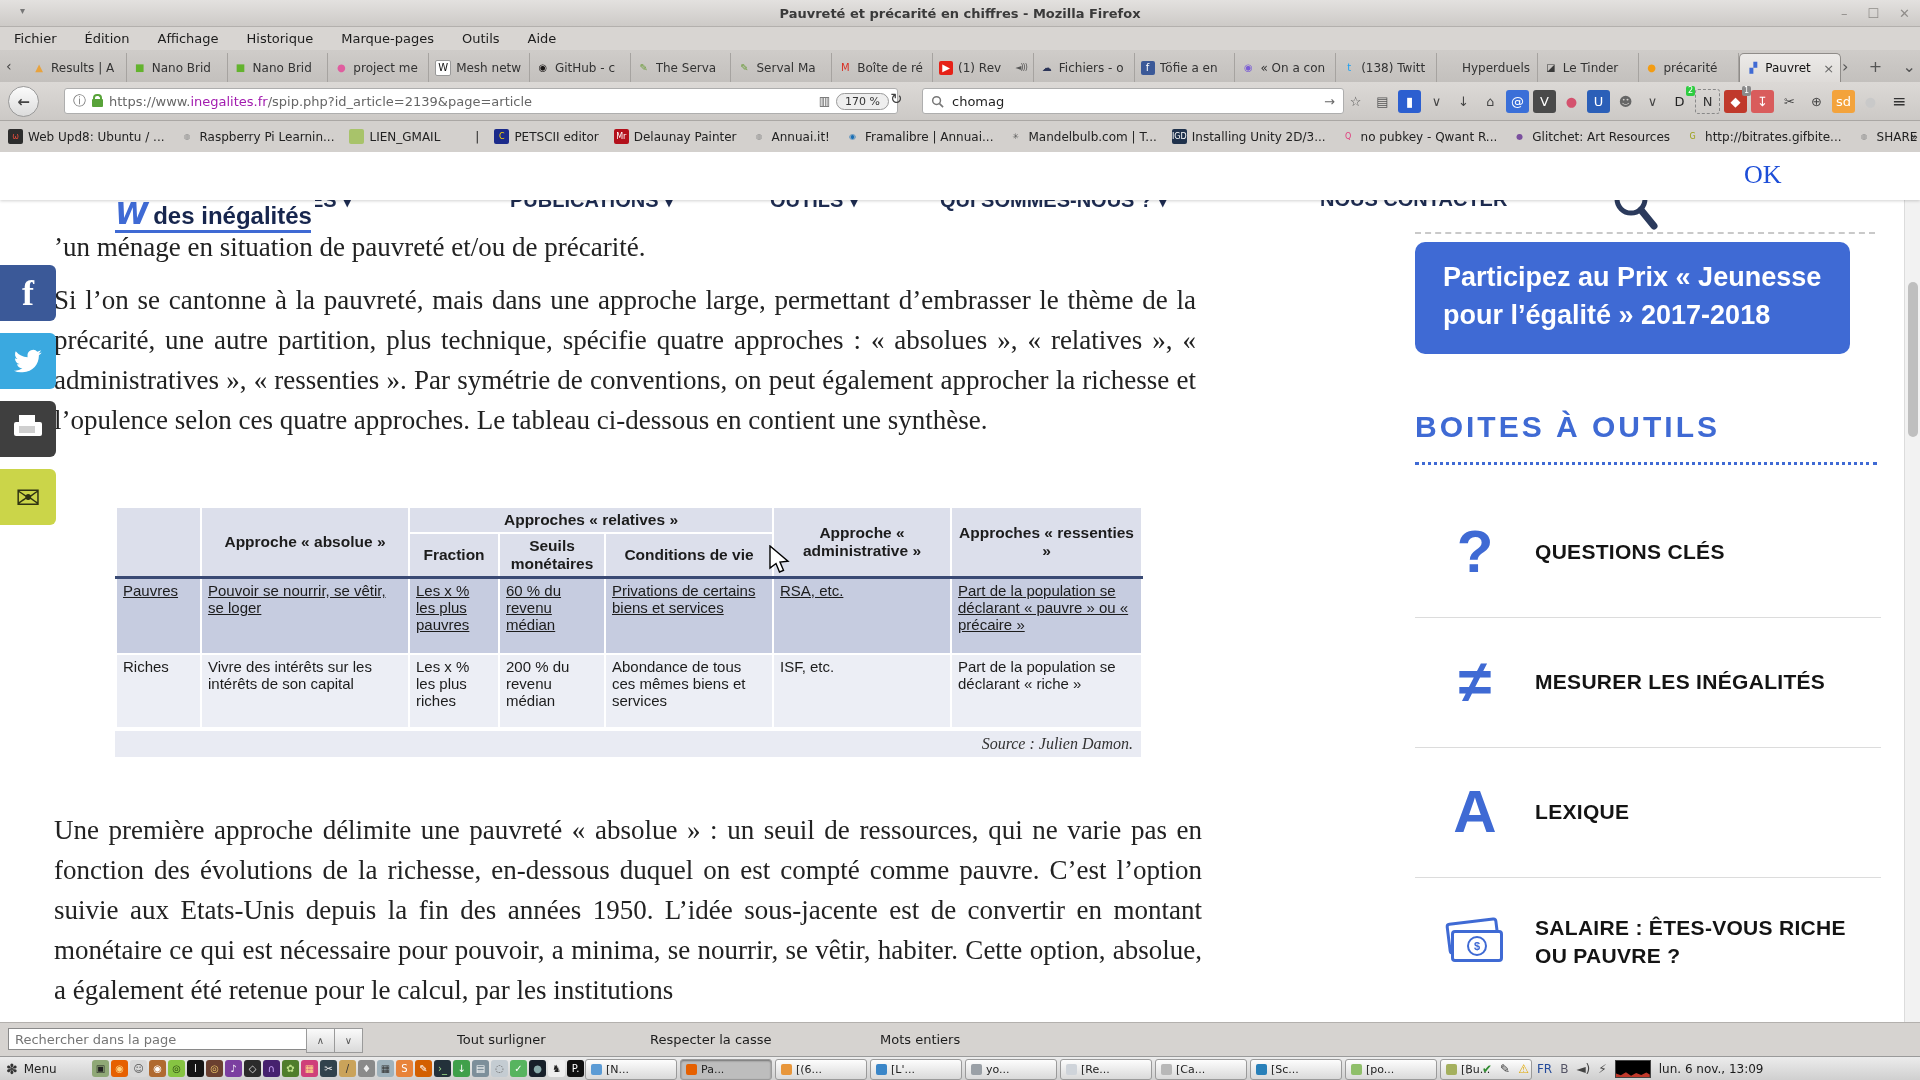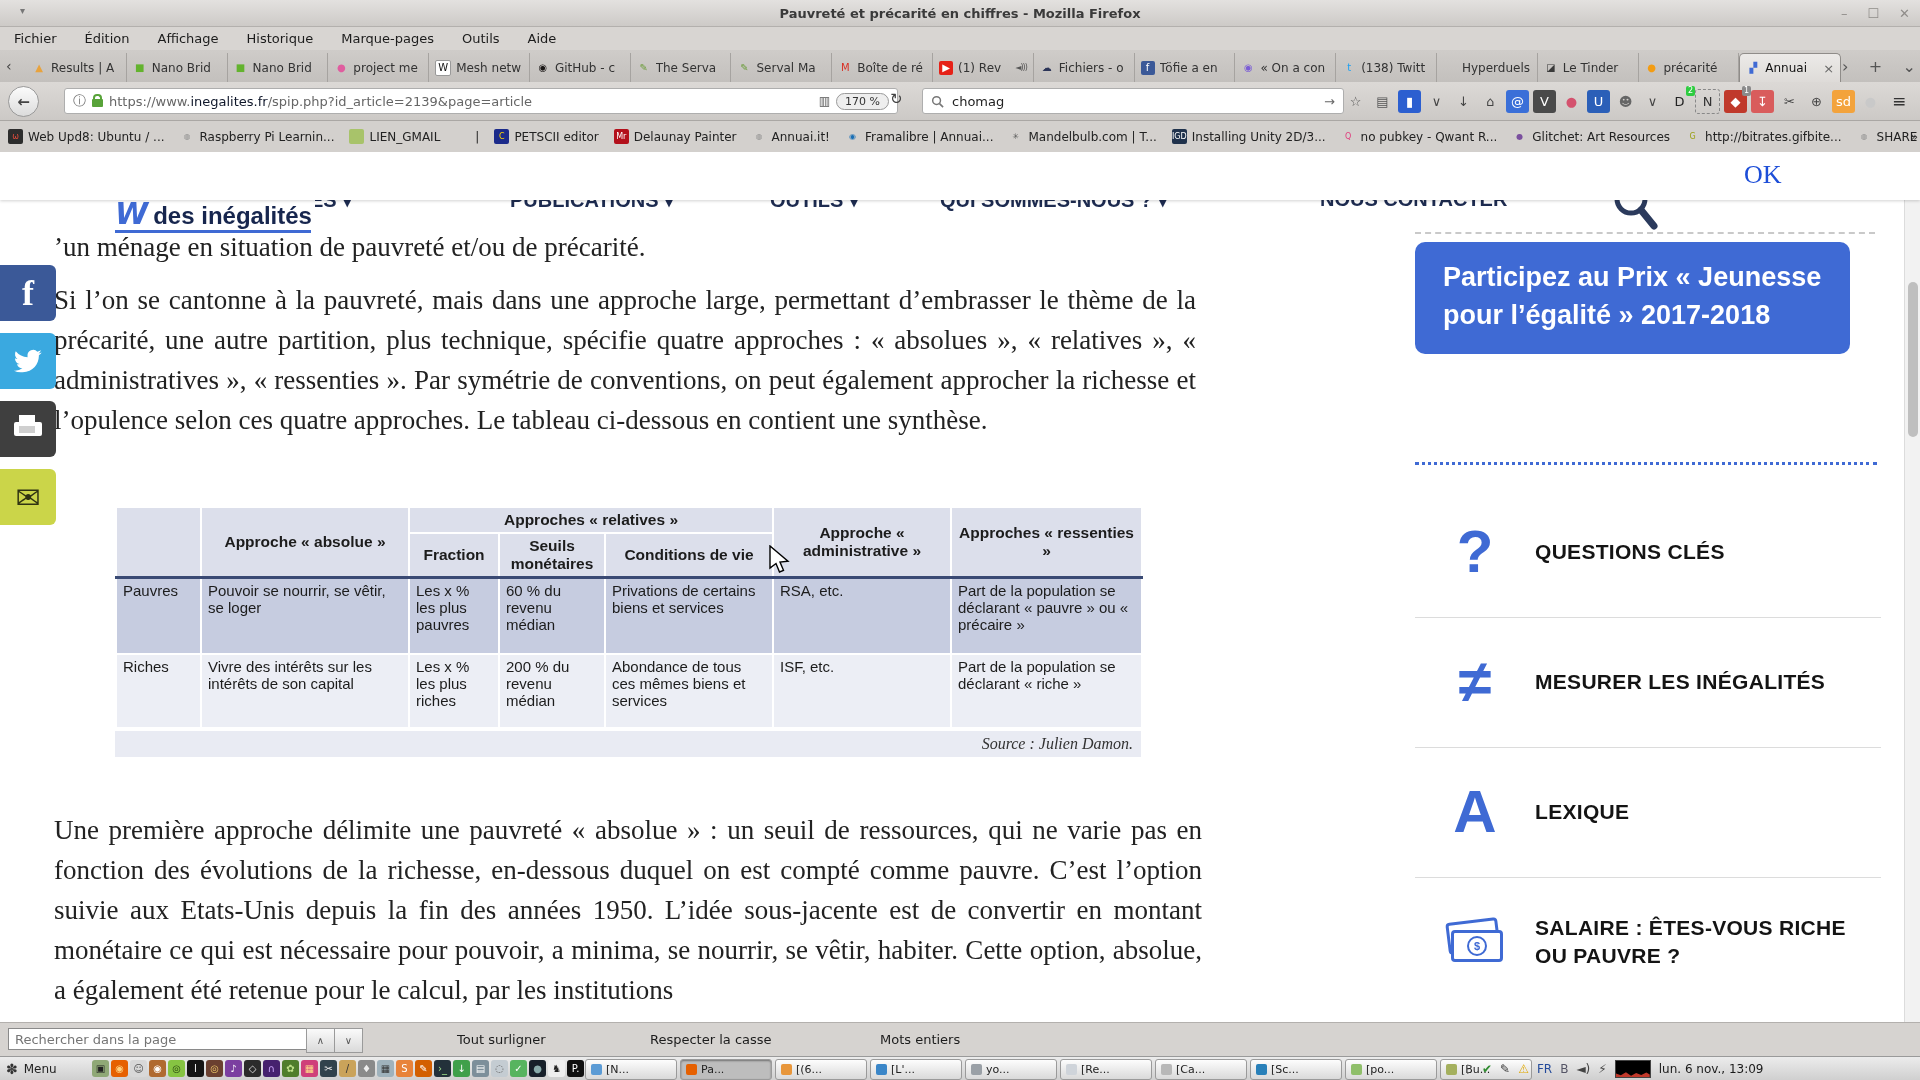--- a/index.html
+++ b/index.html
@@ -38,21 +38,21 @@
     background:linear-gradient(#dcd9d6,#ccc9c6);border-bottom:1px solid #aaa7a4;}
   .backbtn{position:absolute;left:8px;top:4px;width:29px;height:29px;border-radius:50%;
     background:linear-gradient(#fbfbfb,#dcdcdc);border:1px solid #9a9a9a;display:flex;
     align-items:center;justify-content:center;font-size:15px;color:#444;font-weight:bold;}
   .urlbox{position:absolute;left:64px;top:6px;width:816px;height:24px;background:#fff;
     border:1px solid #aeaeae;border-radius:3px;display:flex;align-items:center;gap:6px;padding:0 8px;font-size:13px;}
   .info-i{color:#777;font-size:13px;}
   .lock{width:11px;height:8px;background:#58a339;border-radius:1px;position:relative;margin-top:4px;flex:none;}
   .lock:before{content:"";position:absolute;top:-5px;left:1px;width:5px;height:5px;
     border:2px solid #58a339;border-bottom:none;border-radius:4px 4px 0 0;}
-  .url-scheme{color:#666;}.url-domain{color:#0f172a;}.url-path{color:#666;}
+  .url-scheme{color:#666;}.url-domain{color:#a21caf;}.url-path{color:#666;}
   .url-sp{flex:1;}
   .reader{color:#555;font-size:12px;}
   .zoom-pill{border:1px solid #9a9a9a;border-radius:9px;background:#eee;font-size:11px;color:#333;padding:1px 8px;}
   .reloadbtn{position:absolute;left:890px;top:8px;font-size:15px;color:#444;}
   .searchbox{position:absolute;left:922px;top:6px;width:404px;height:24px;background:#fff;
     border:1px solid #aeaeae;border-radius:3px;display:flex;align-items:center;gap:6px;padding:0 8px;}
   .searchbox input{border:none;outline:none;flex:1;font-size:13px;color:#222;font-family:inherit;background:transparent;}
   .go-arrow{color:#666;font-size:13px;}
   .acts{position:absolute;left:1344px;right:38px;top:6px;height:26px;display:flex;gap:4px;align-items:center;}
   .act{width:23px;height:23px;border-radius:3px;display:flex;align-items:center;justify-content:center;
@@ -104,21 +104,21 @@
   .t-title{height:28px;background:#8e9cbe;display:flex;align-items:center;gap:8px;padding-left:10px;
     font-size:17px;font-weight:bold;}
   .t-title-label{color:#1e2c55;}.t-title-main{color:#fff;}
   .rtable table{border-collapse:collapse;table-layout:fixed;width:1026px;margin-top:2px;}
   .rtable th,.rtable td{border:2px solid #fff;font-size:15px;padding:3px 6px;}
   .rtable th{background:#dcdfeb;color:#1c1c1c;text-align:center;vertical-align:middle;font-size:15.5px;}
   .rtable .hdrB{border-bottom:3px solid #3a4a74;}
   .rtable tr.r1 td{background:#c6cce0;}
   .rtable tr.r2 td{background:#eceef5;}
   .rtable td{vertical-align:top;text-align:left;color:#1c1c1c;}
-  .rtable tr.r1 td{height:68px;}
+  .rtable tr.r1 td{height:68px;text-decoration:underline;}
   .rtable tr.r2 td{height:66px;}
   .t-source{height:26px;background:#e9ebf3;display:flex;align-items:center;justify-content:flex-end;
     padding-right:8px;font-family:"Liberation Serif",serif;font-style:italic;font-size:16px;color:#333;margin-top:2px;}
   
   .sidebar{position:absolute;left:1415px;top:0;width:466px;height:870px;font-family:"Liberation Sans",sans-serif;}
   .sb-dash{position:absolute;left:0;top:80px;width:460px;border-top:2px dashed #c9c9c9;}
   .promo{position:absolute;left:0;top:90px;width:407px;border-radius:10px;padding:16px 0 20px 28px;
     color:#fff;font-size:27px;font-weight:bold;line-height:38px;}
   .sb-title{position:absolute;left:0;top:258px;font-size:30px;font-weight:bold;letter-spacing:3px;}
   .sb-dots{position:absolute;left:0;top:310px;width:462px;border-top:3px dotted #3f6ad4;}
@@ -342,21 +342,21 @@
             <i style="font-style:normal">●</i>
           </span>
           <span class="tab-label">précarité</span>
 
         </div>
 
         <div class="tab active">
           <span class="fav" style="background: transparent; color: rgb(63, 106, 212);">
             <i style="font-style:normal">▞</i>
           </span>
-          <span class="tab-label">Annuai</span>
+          <span class="tab-label">Pauvret</span>
 
           <span class="tab-close show">×</span>
         </div>
 
     </div>
     <div class="t-right">
       <span>›</span>
       <span class="plus">+</span>
       <span>⌄</span>
     </div>
@@ -660,20 +660,21 @@
     <div class="social soc-pr" style="background: rgb(63, 63, 63);">
         <span class="printer-body"></span>
       </div>
     <div class="social soc-em" style="background: rgb(203, 213, 73);">
         <span>✉</span>
       </div>
 
     <div class="sidebar">
       <div class="sb-dash"></div>
       <div class="promo" style="background: rgb(63, 106, 212);">Participez au Prix « Jeunesse pour l’égalité » 2017-2018</div>
+      <div class="sb-title" style="color: rgb(63, 106, 212);">BOITES À OUTILS</div>
       <div class="sb-dots"></div>
 
       <div class="sb-item" style="top:335px">
         <span class="sb-ico">
             <span class="sb-glyph" style="color: rgb(63, 106, 212);">?</span>
           </span>
         <span class="sb-label">QUESTIONS CLÉS</span>
       </div>
       <div class="sb-sep" style="top:465px"></div>
       <div class="sb-item" style="top:465px">

